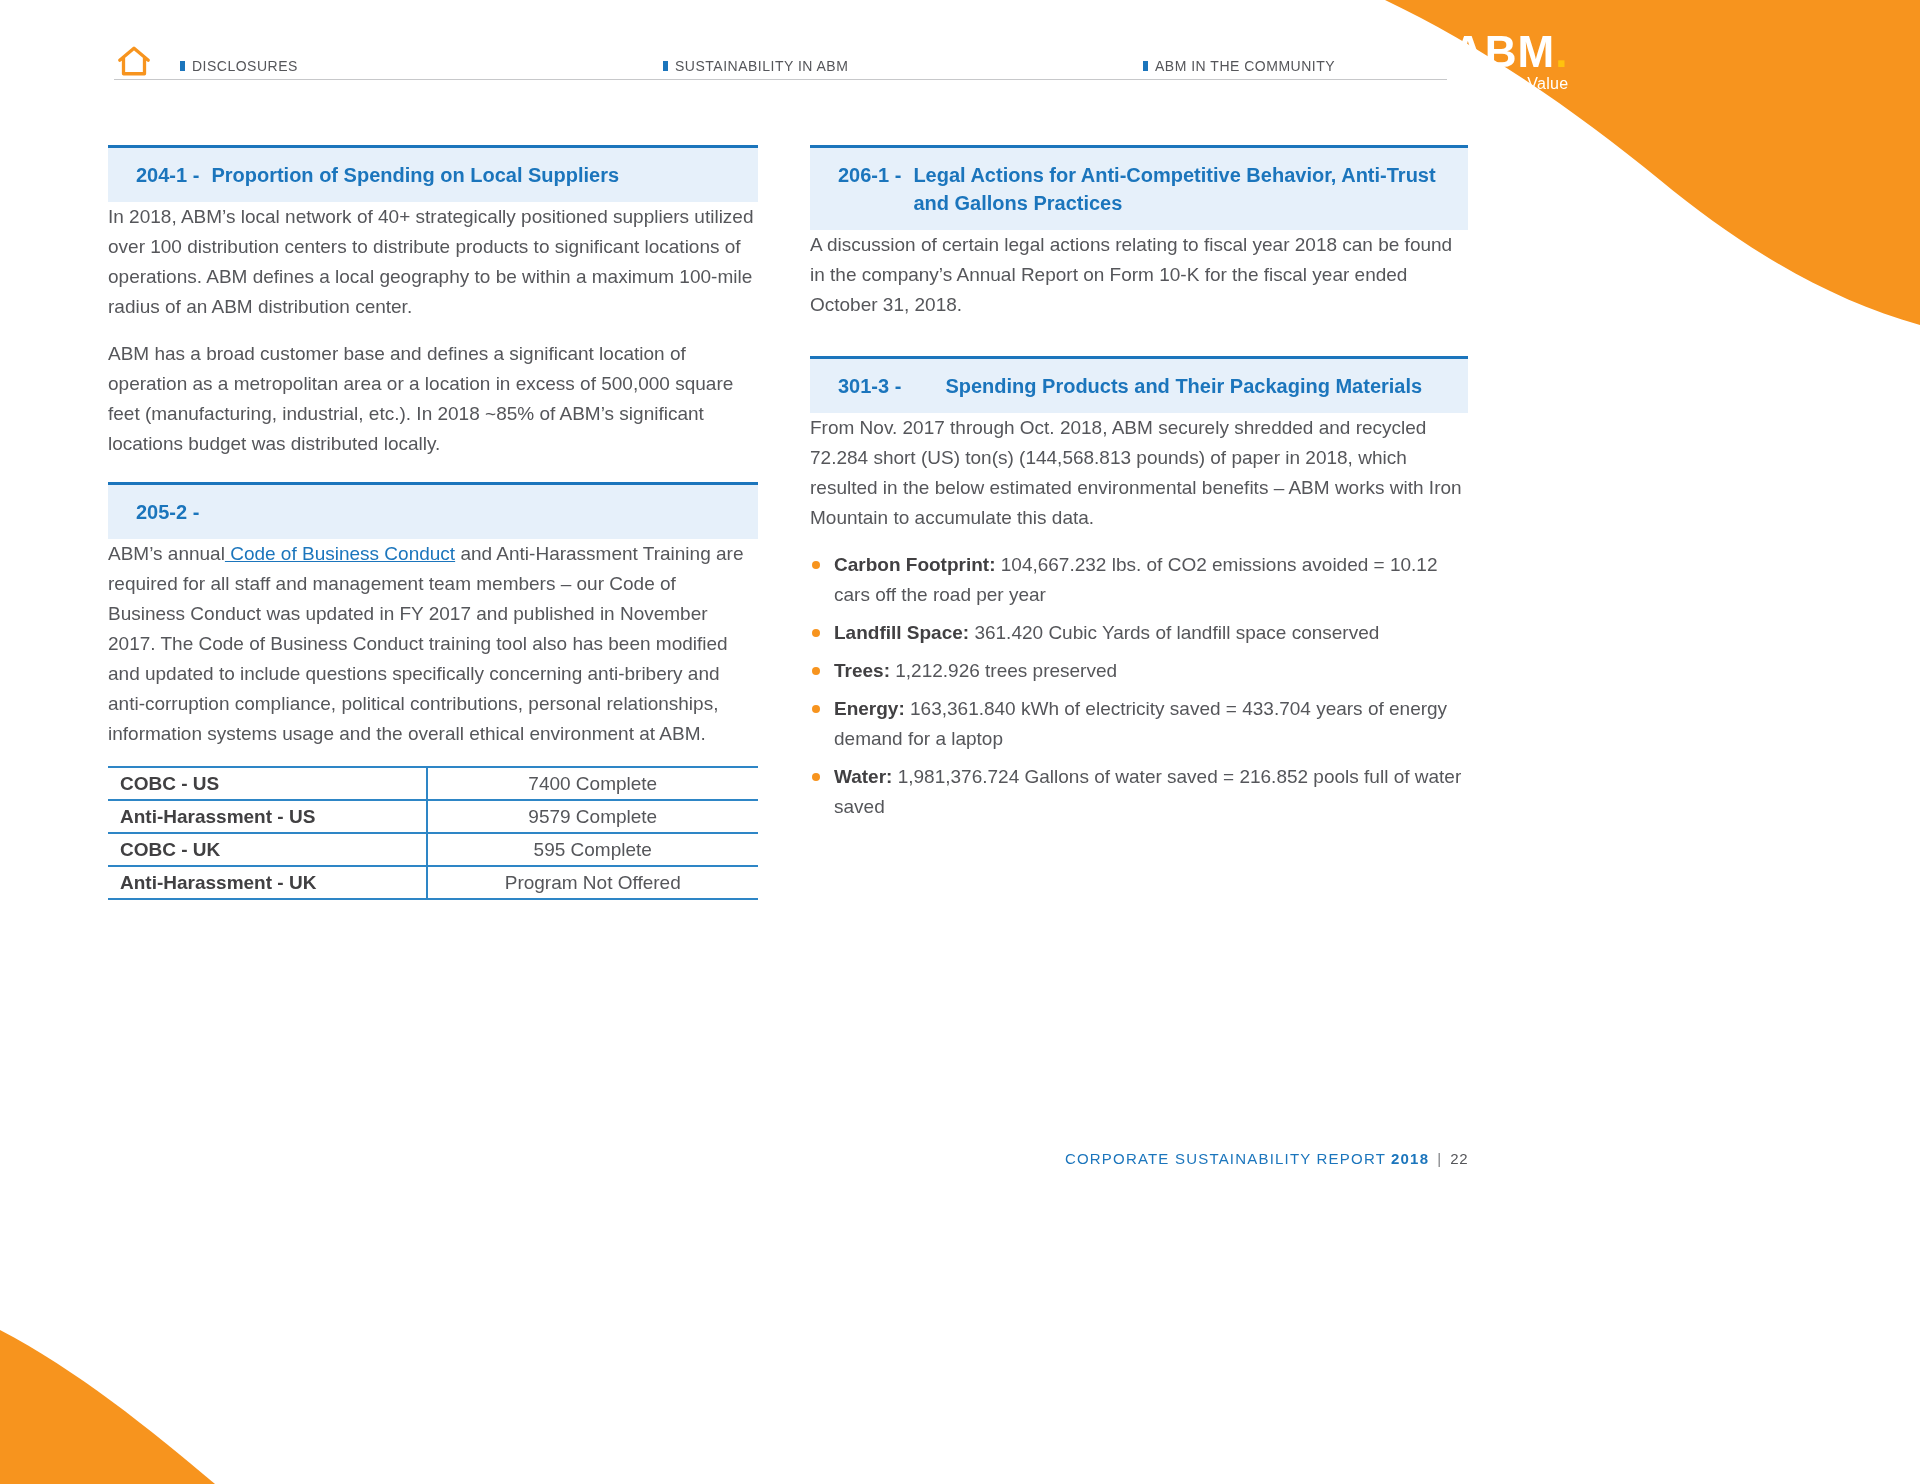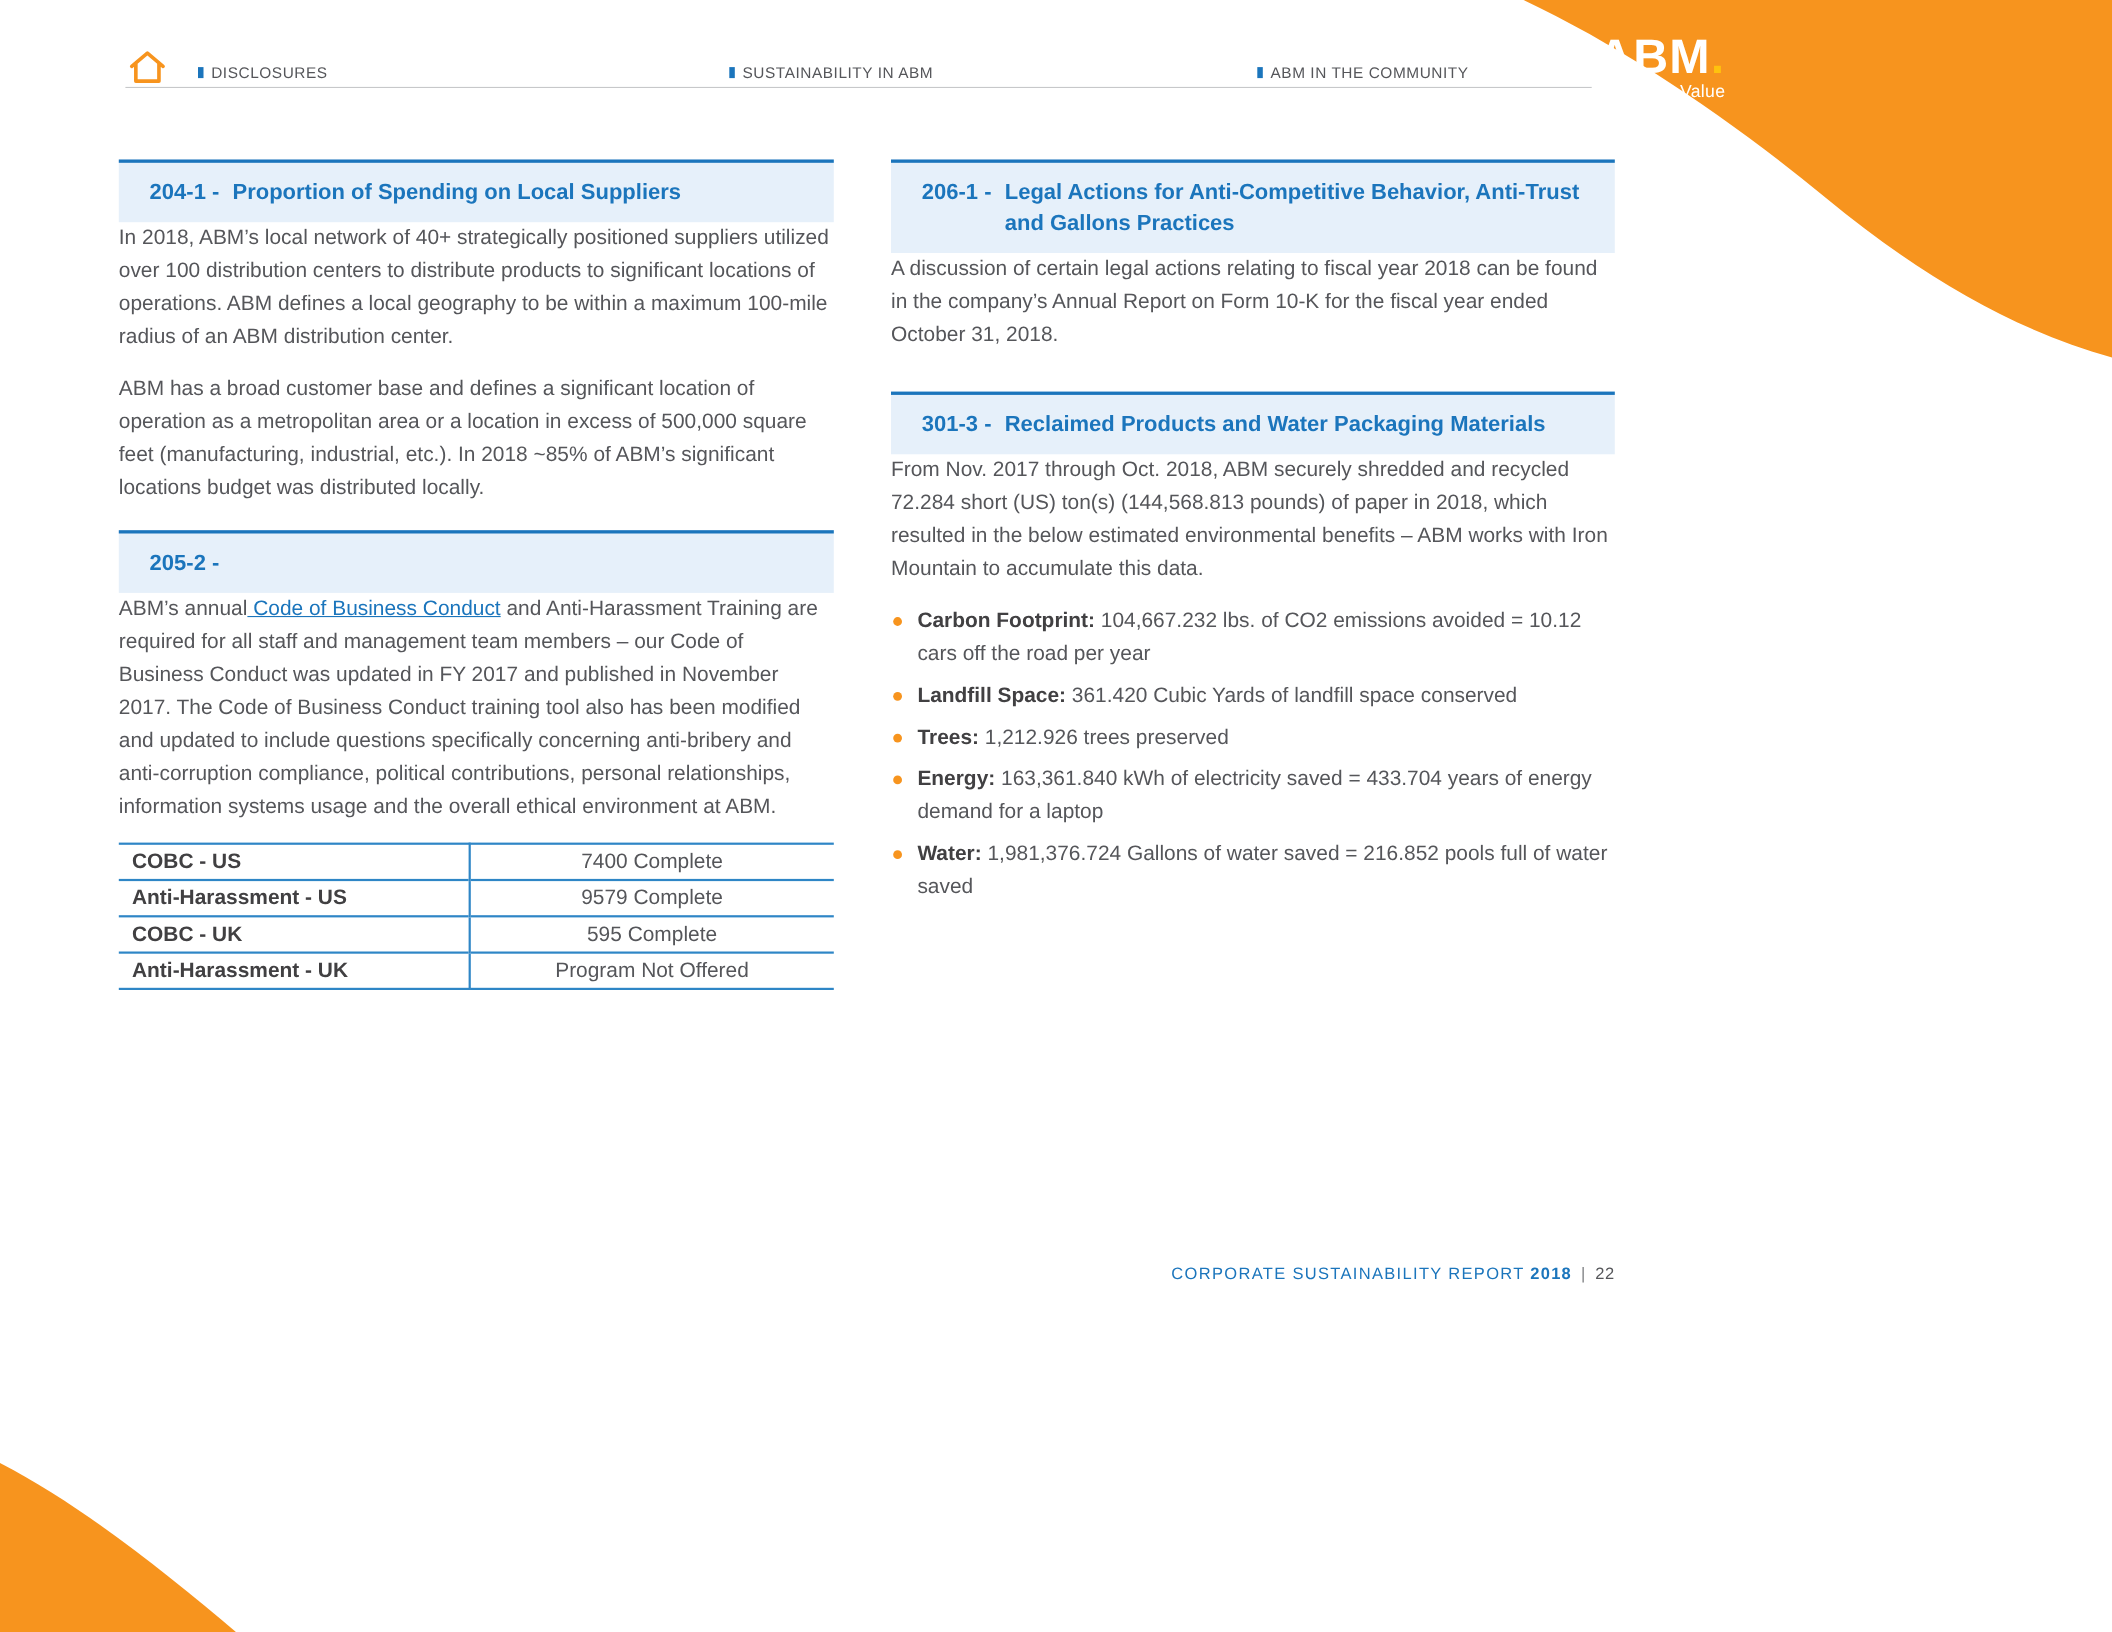--- a/index.html
+++ b/index.html
@@ -96,21 +96,21 @@
   p.body-text {
     font-size: 19px;
     line-height: 30px;
     color: var(--body_text, #55565a);
     margin: 0 0 17px 0;
   }
   .mt-45 { margin-top: 45px; }
   .mt-25 { margin-top: 25px; }
   .mt-23 { margin-top: 23px; }
   .mt-26 { margin-top: 26px; }
-  .mt-22 { margin-top: 36px; }
+  .mt-22 { margin-top: 36px; gap: 32px; }
   a.doc-link { color: var(--blue, #1b75bc); text-decoration: underline; cursor: pointer; }
 
   
   table.training-table {
     width: 100%;
     border-collapse: collapse;
     margin-top: 8px;
   }
   table.training-table td {
     font-size: 19px;
@@ -242,21 +242,21 @@
 
     <div class="section-header">
       <span class="sh-code">206-1 -</span>
       <span class="sh-title">Legal Actions for Anti-Competitive Behavior, Anti-Trust and Gallons Practices</span>
     </div>
 
     <p class="body-text mt-25">A discussion of certain legal actions relating to fiscal year 2018 can be found in the company’s Annual Report on Form 10-K for the fiscal year ended October 31, 2018.</p>
 
     <div class="section-header mt-22">
       <span class="sh-code">301-3 -</span>
-      <span class="sh-title">Reclaimed Products and Water Packaging Materials</span>
+      <span class="sh-title">Spending Products and Their Packaging Materials</span>
     </div>
 
     <p class="body-text mt-25">From Nov. 2017 through Oct. 2018, ABM securely shredded and recycled 72.284 short (US) ton(s) (144,568.813 pounds) of paper in 2018, which resulted in the below estimated environmental benefits – ABM works with Iron Mountain to accumulate this data.</p>
 
     <div class="bullet-list">
       <div class="bullet-item">
         <span class="bullet-dot"></span><span class="b-label">Carbon Footprint:</span><span> 104,667.232 lbs. of CO2 emissions avoided = 10.12 cars off the road per year</span>
       </div>
       <div class="bullet-item">
         <span class="bullet-dot"></span><span class="b-label">Landfill Space:</span><span> 361.420 Cubic Yards of landfill space conserved</span>

